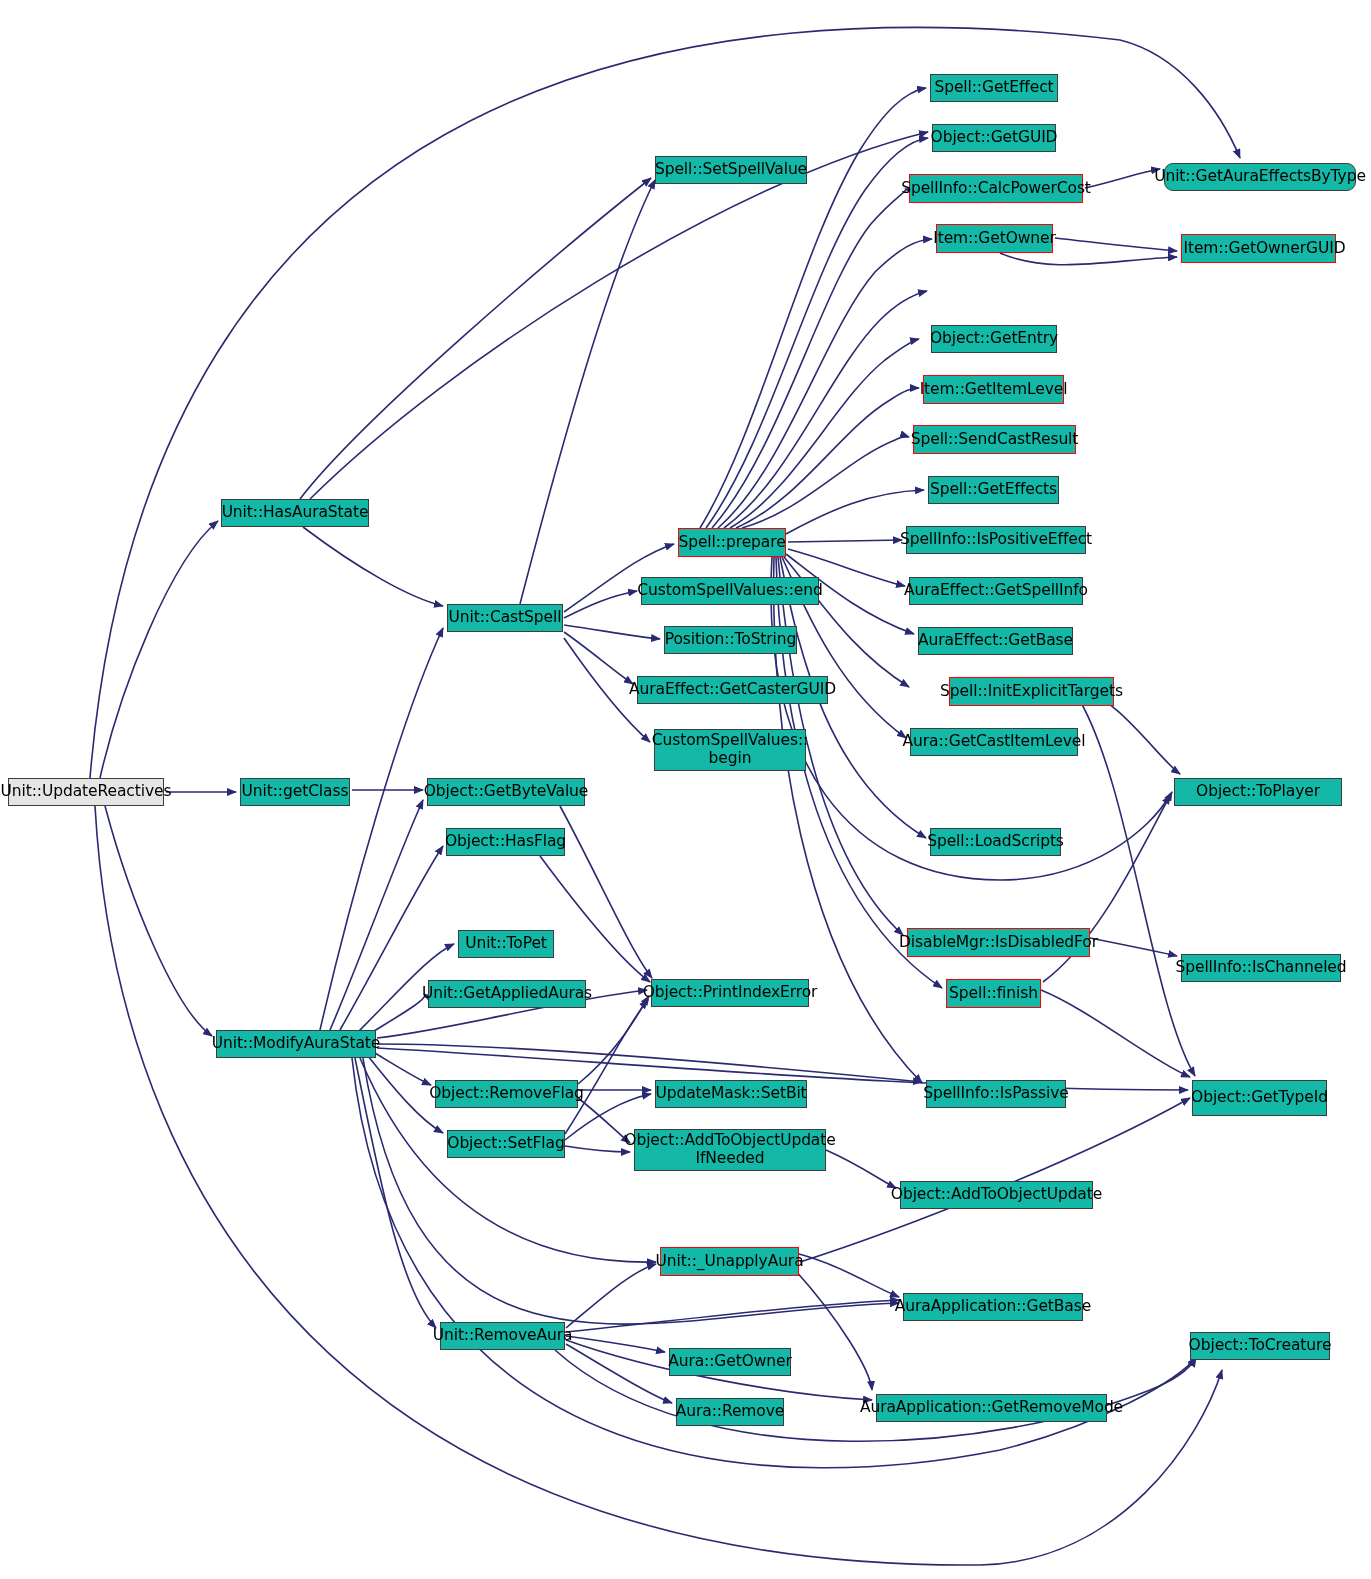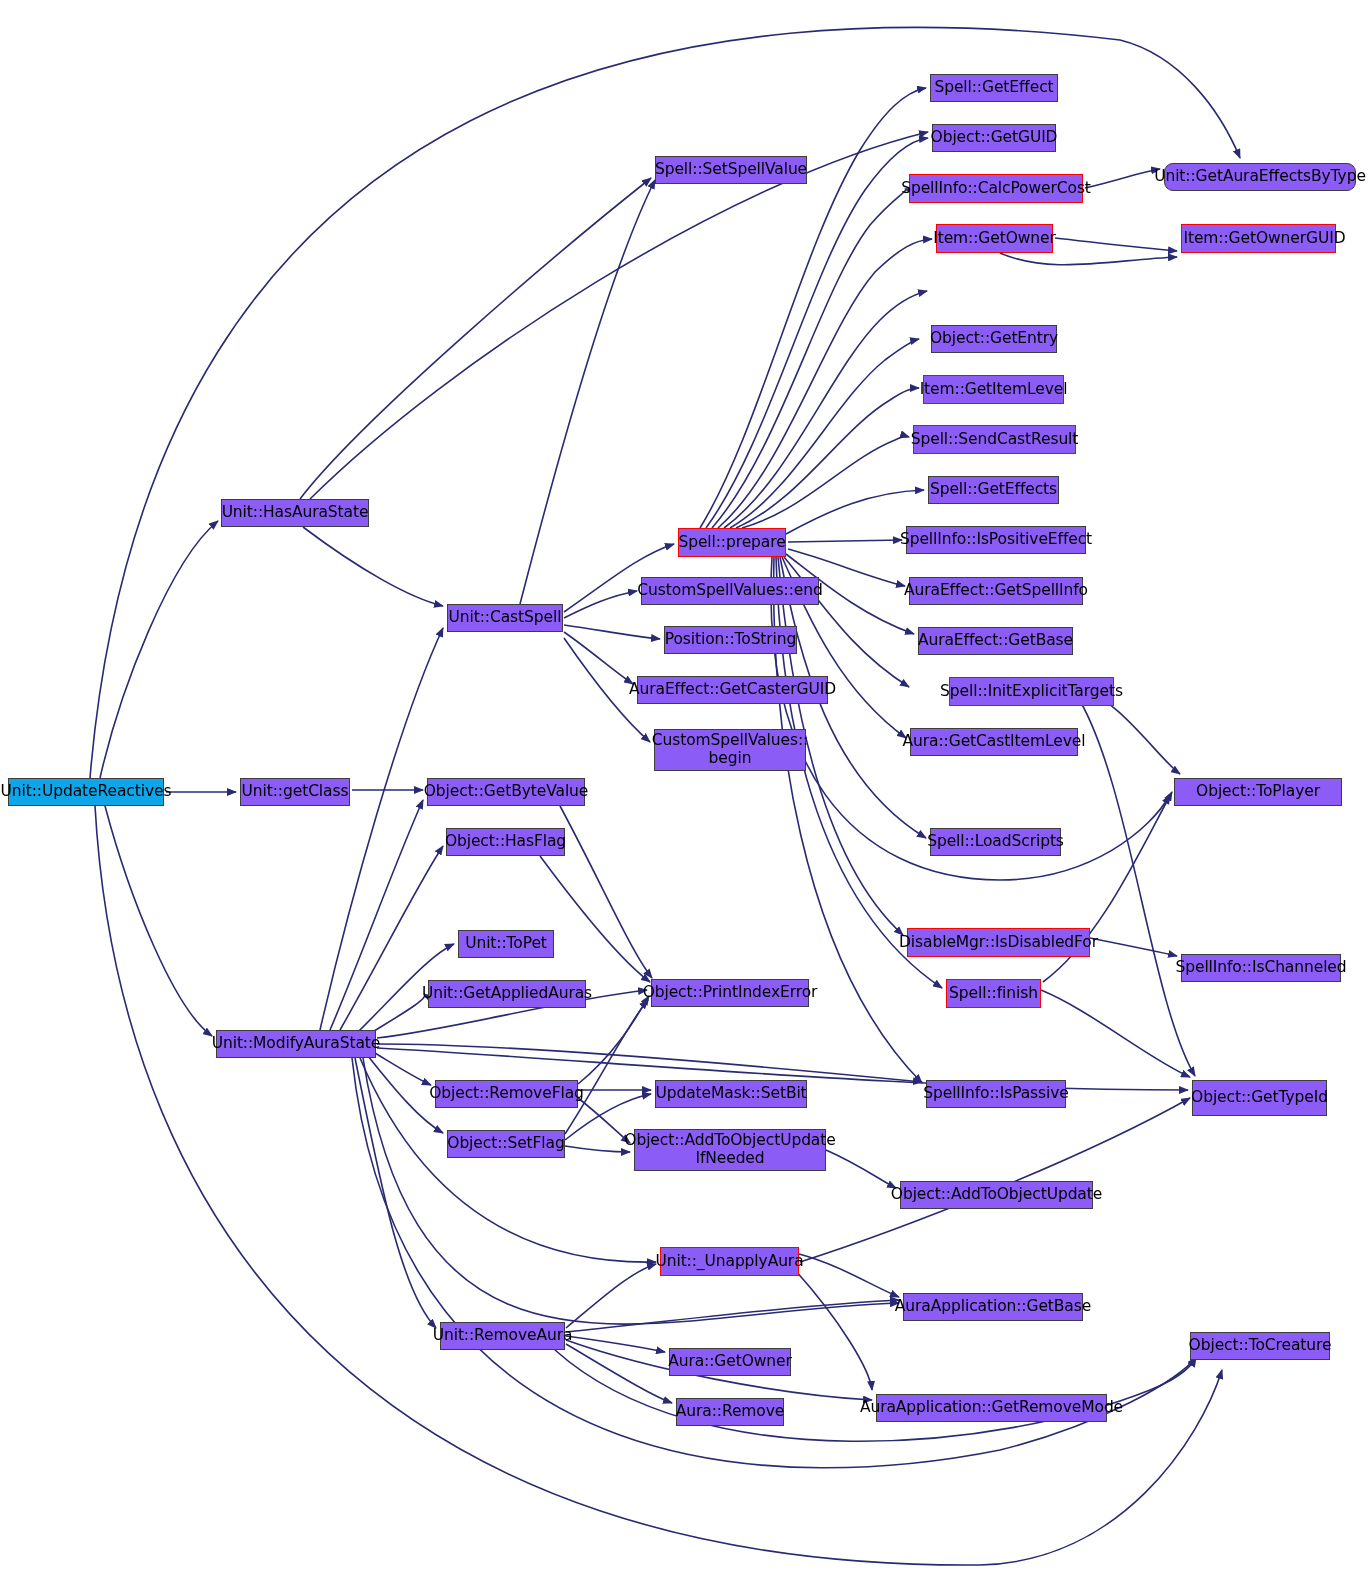--- a/index.html
+++ b/index.html
@@ -23,34 +23,34 @@
     height: 1579px;
     pointer-events: none;
   }
   .node {
     position: absolute;
     box-sizing: border-box;
     display: flex;
     align-items: center;
     justify-content: center;
     text-align: center;
-    background: #8b5cf6;
+    background: #14b8a6;
     border: 1px solid #3d3d3d;
     color: #000000;
     font-size: 15.5px;
     line-height: 1.15;
     letter-spacing: -0.1px;
     white-space: pre-line;
     z-index: 5;
   }
   .node.red {
     border: 1.5px solid #ff0000;
   }
   .node.root {
-    background: #0ea5e9;
+    background: #e5e5e5;
     border: 1px solid #3d3d3d;
   }
 </style>
 </head>
 <body>
 
 <div id="canvas">
 
   <svg id="edges" viewBox="0 0 1371 1579" xmlns="http://www.w3.org/2000/svg">
     <defs>
@@ -189,19 +189,19 @@
       <div class="node" style="left: 447px; top: 1130px; width: 118px; height: 28px;">Object::SetFlag</div>
       <div class="node" style="left: 458px; top: 930px; width: 96px; height: 28px;">Unit::ToPet</div>
       <div class="node" style="left: 428px; top: 980px; width: 158px; height: 28px;">Unit::GetAppliedAuras</div>
       <div class="node red" style="left: 660px; top: 1247px; width: 139px; height: 29px;">Unit::_UnapplyAura</div>
       <div class="node" style="left: 440px; top: 1322px; width: 125px; height: 28px;">Unit::RemoveAura</div>
       <div class="node" style="left: 669px; top: 1348px; width: 122px; height: 28px;">Aura::GetOwner</div>
       <div class="node" style="left: 676px; top: 1398px; width: 108px; height: 28px;">Aura::Remove</div>
       <div class="node" style="left: 903px; top: 1293px; width: 180px; height: 28px;">AuraApplication::GetBase</div>
       <div class="node" style="left: 876px; top: 1394px; width: 231px; height: 28px;">AuraApplication::GetRemoveMode</div>
       <div class="node" style="left: 1164px; top: 163px; width: 192px; height: 28px; border-radius: 9px;">Unit::GetAuraEffectsByType</div>
-      <div class="node red" style="left: 1181px; top: 224px; width: 155px; height: 29px; padding-left: 12px;">Item::GetOwnerGUID</div>
+      <div class="node red" style="left: 1181px; top: 234px; width: 155px; height: 29px; padding-left: 12px;">Item::GetOwnerGUID</div>
       <div class="node" style="left: 1174px; top: 778px; width: 168px; height: 28px;">Object::ToPlayer</div>
       <div class="node" style="left: 1181px; top: 954px; width: 160px; height: 28px;">SpellInfo::IsChanneled</div>
       <div class="node" style="left: 1192px; top: 1080px; width: 135px; height: 36px;">Object::GetTypeId</div>
       <div class="node" style="left: 1190px; top: 1332px; width: 140px; height: 28px;">Object::ToCreature</div>
     </div>
 </div>
 
 </body></html>

